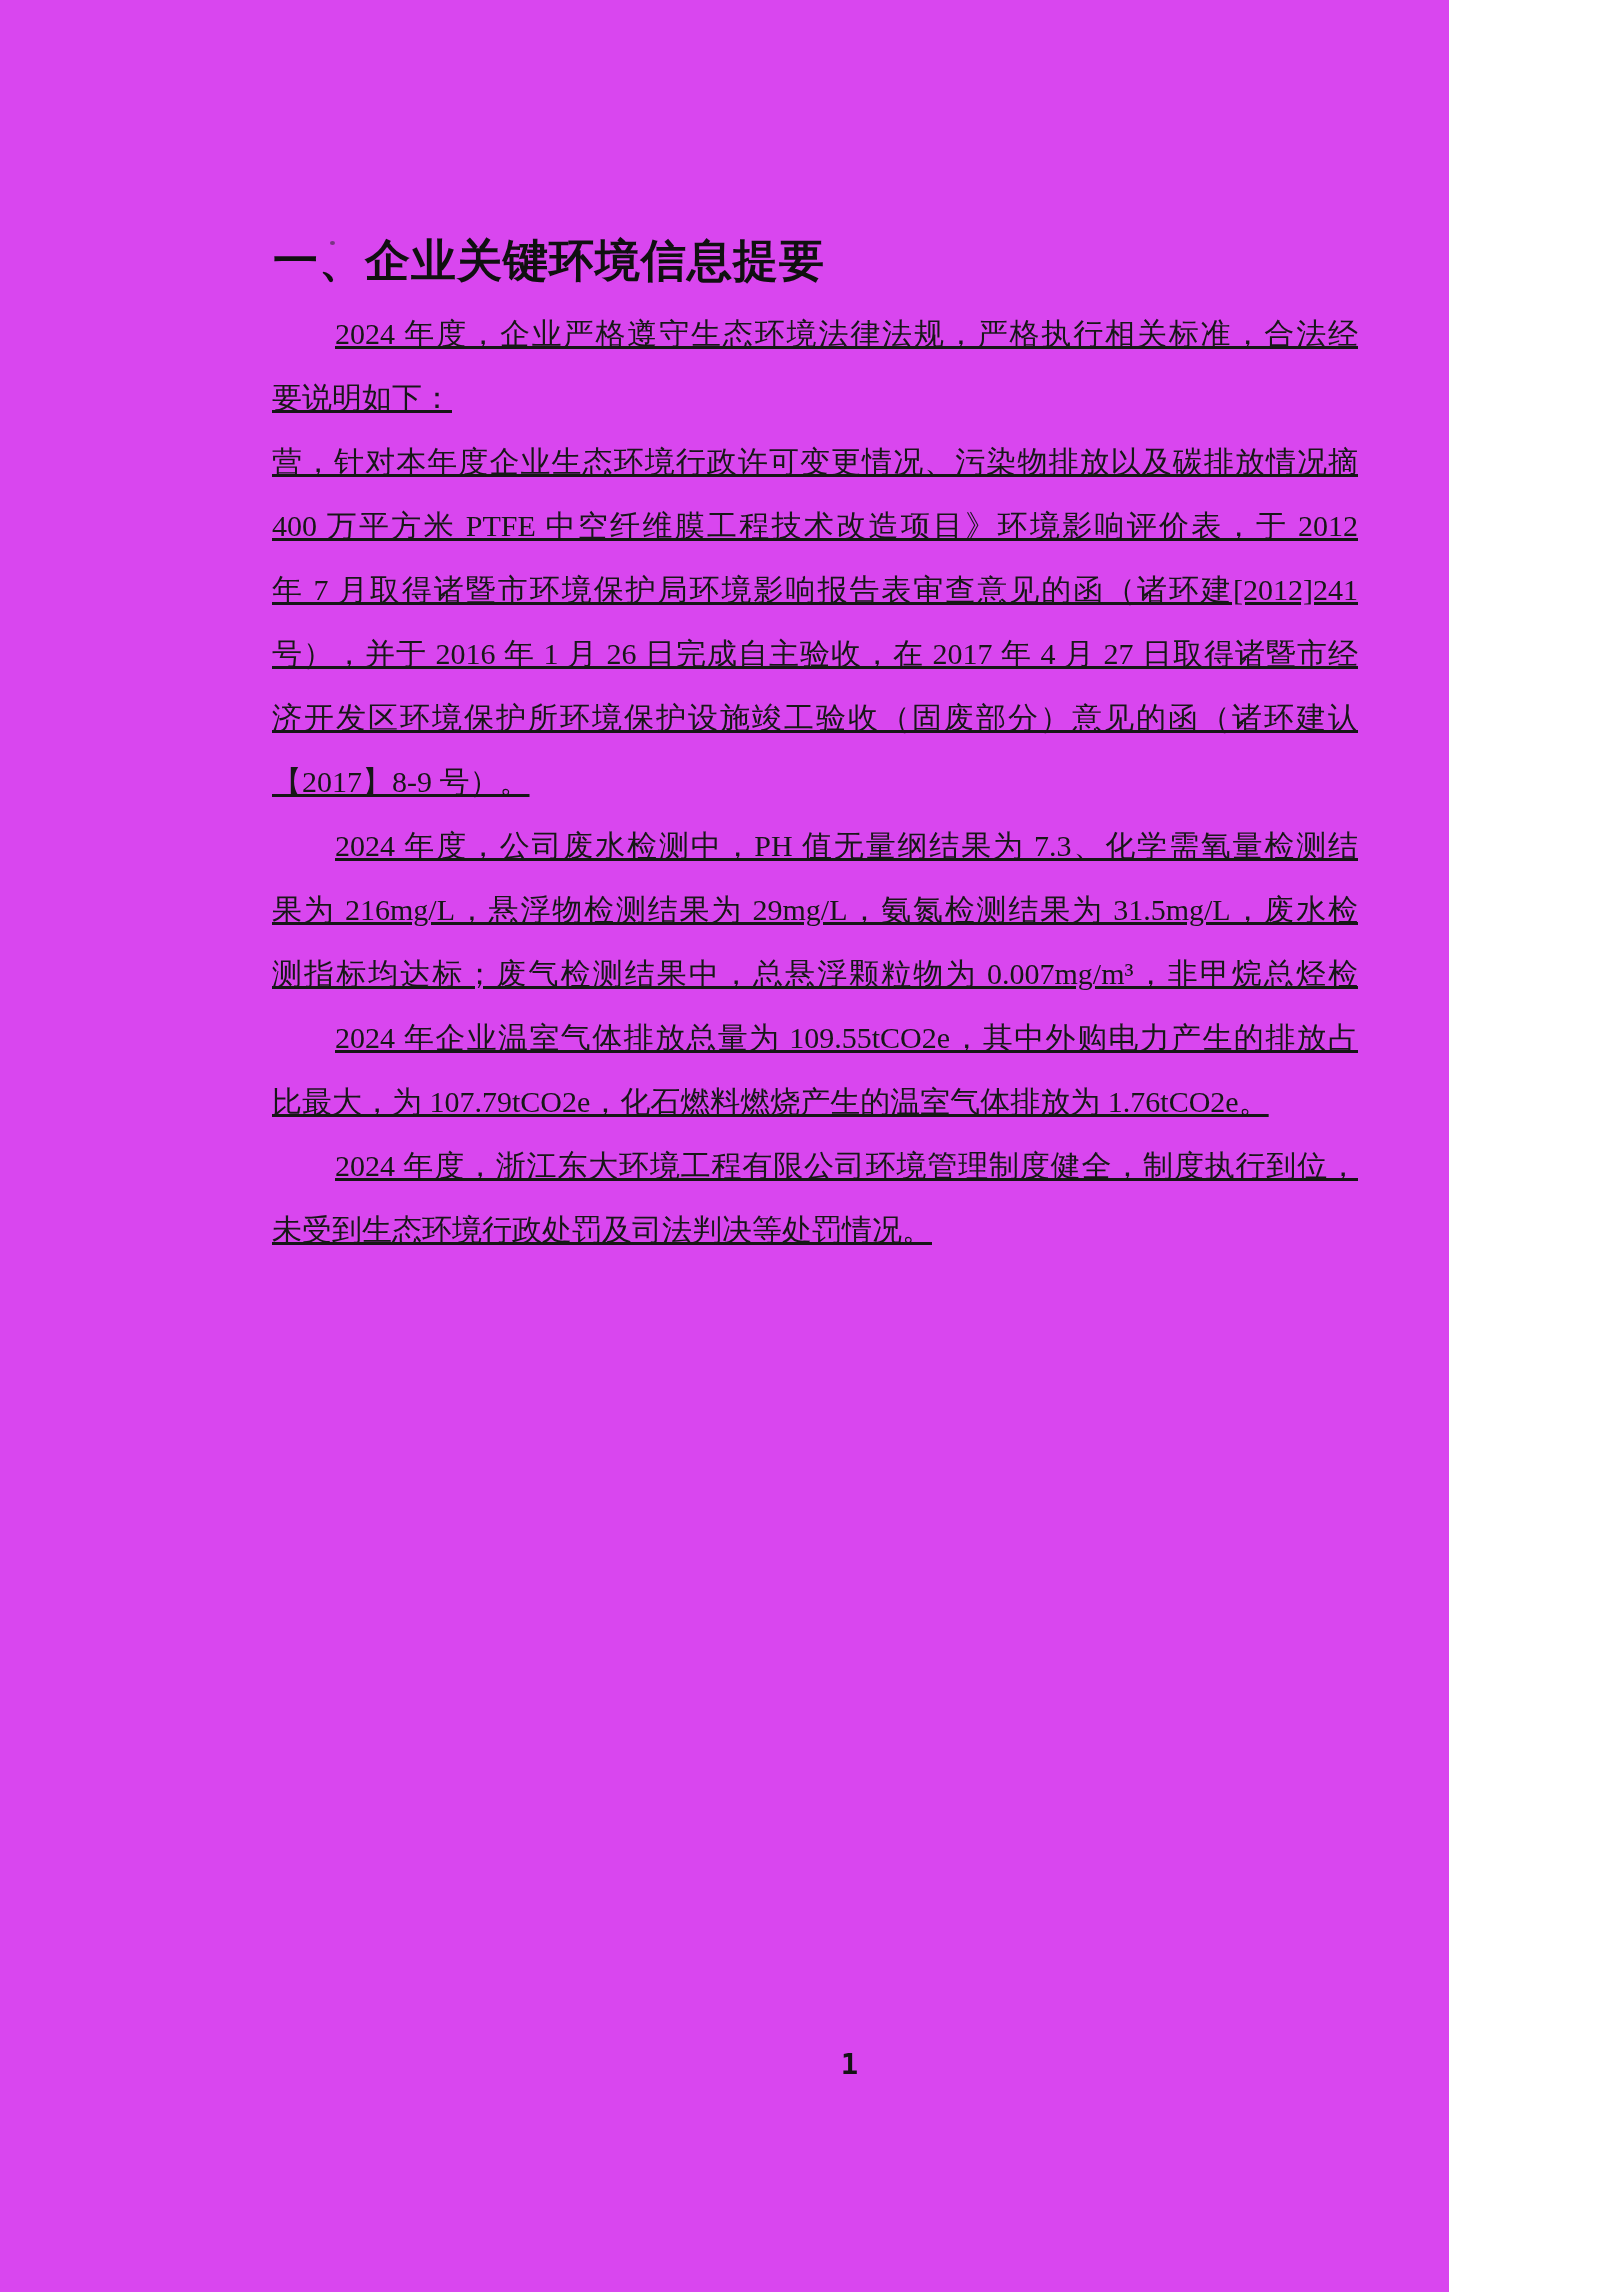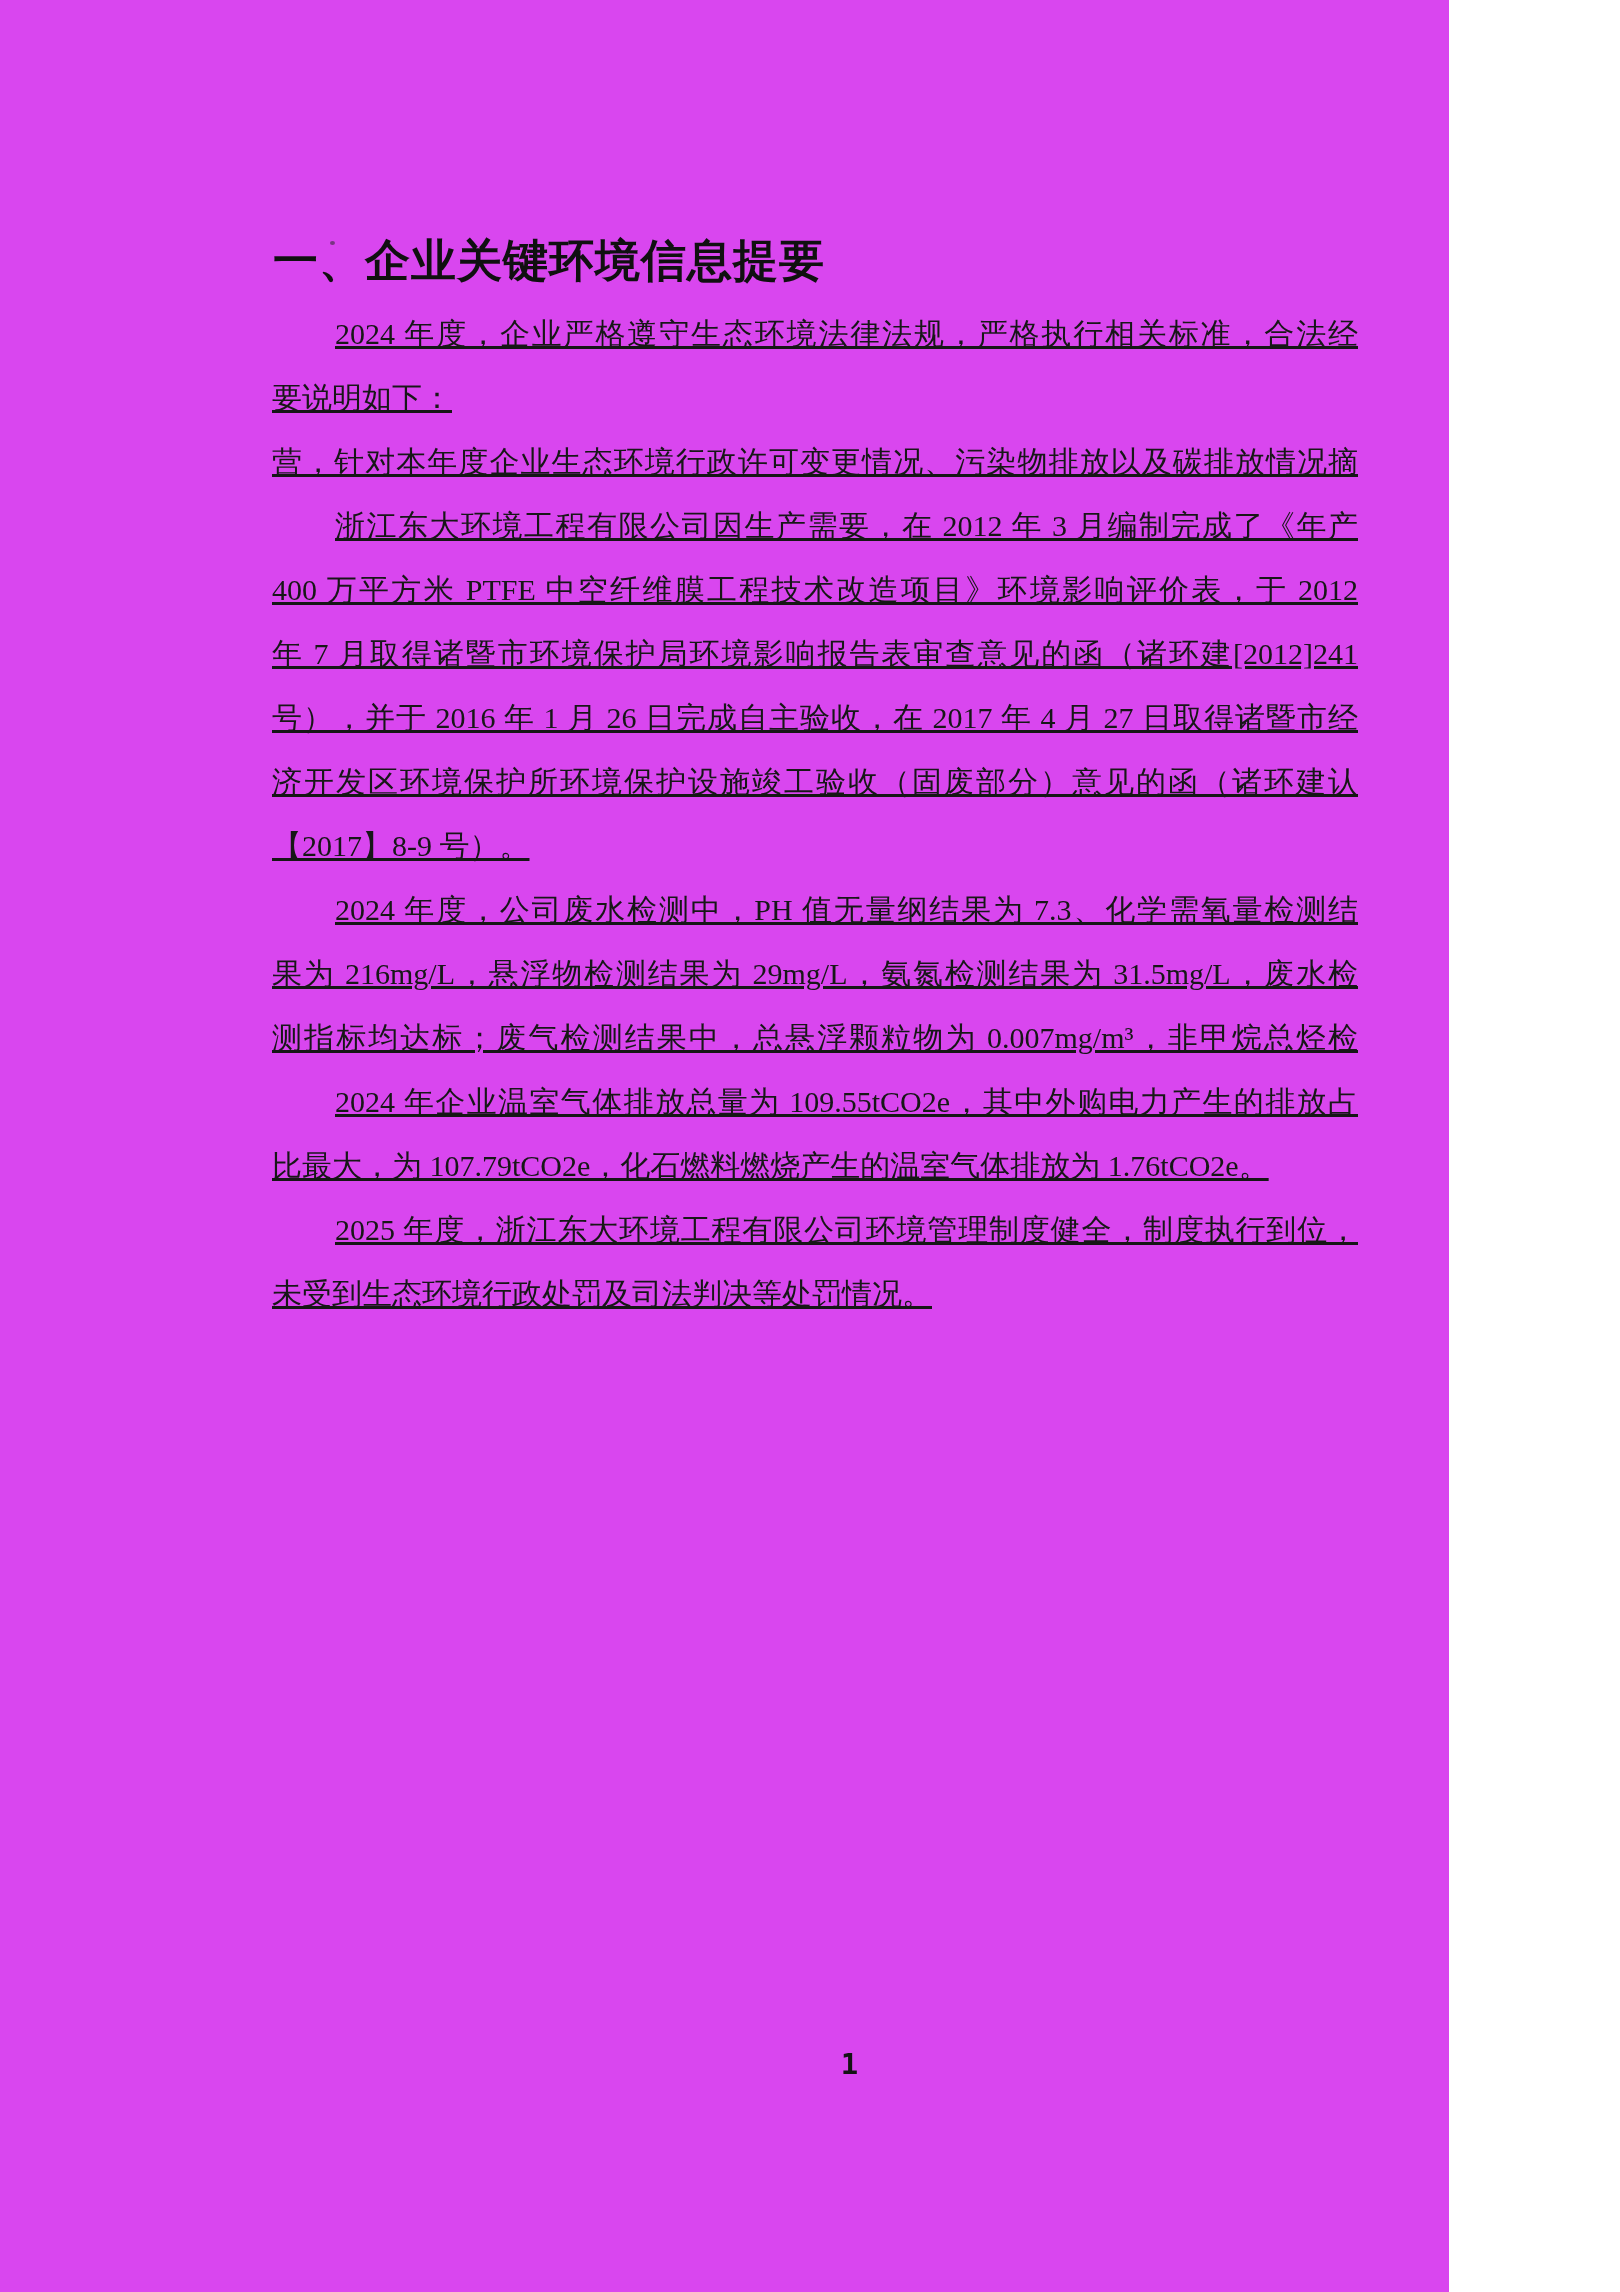--- a/index.html
+++ b/index.html
@@ -82,34 +82,33 @@
 
   <div class="speck"></div>
 
   <h1 class="section-title">一、企业关键环境信息提要</h1>
 
   <main class="body-text">
     <p class="line indent">2024 年度，企业严格遵守生态环境法律法规，严格执行相关标准，合法经</p>
     <p class="line end">要说明如下：</p>
     <p class="line">营，针对本年度企业生态环境行政许可变更情况、污染物排放以及碳排放情况摘</p>
 
-    <p class="line indent">浙江东大环境工程有限公司因生产需要，在 2012 年 3 月编制完成了《年产</p>
     <p class="line">400 万平方米 PTFE 中空纤维膜工程技术改造项目》环境影响评价表，于 2012</p>
     <p class="line">年 7 月取得诸暨市环境保护局环境影响报告表审查意见的函（诸环建[2012]241</p>
     <p class="line">号），并于 2016 年 1 月 26 日完成自主验收，在 2017 年 4 月 27 日取得诸暨市经</p>
     <p class="line">济开发区环境保护所环境保护设施竣工验收（固废部分）意见的函（诸环建认</p>
     <p class="line end">【2017】8-9 号）。</p>
 
     <p class="line indent">2024 年度，公司废水检测中，PH 值无量纲结果为 7.3、化学需氧量检测结</p>
     <p class="line">果为 216mg/L，悬浮物检测结果为 29mg/L，氨氮检测结果为 31.5mg/L，废水检</p>
     <p class="line">测指标均达标；废气检测结果中，总悬浮颗粒物为 0.007mg/m³，非甲烷总烃检</p>
 
     <p class="line indent">2024 年企业温室气体排放总量为 109.55tCO2e，其中外购电力产生的排放占</p>
     <p class="line end">比最大，为 107.79tCO2e，化石燃料燃烧产生的温室气体排放为 1.76tCO2e。</p>
 
-    <p class="line indent">2025 年度，浙江东大环境工程有限公司环境管理制度健全，制度执行到位，</p>
+    <p class="line indent">2024 年度，浙江东大环境工程有限公司环境管理制度健全，制度执行到位，</p>
     <p class="line end">未受到生态环境行政处罚及司法判决等处罚情况。</p>
   </main>
 
   <div class="page-number">1</div>
 
 </div>
 
 
 </body></html>

